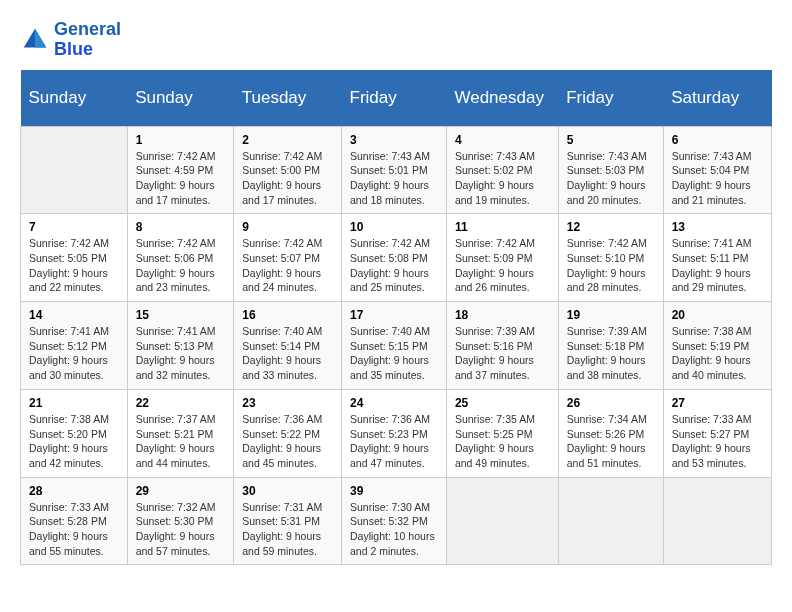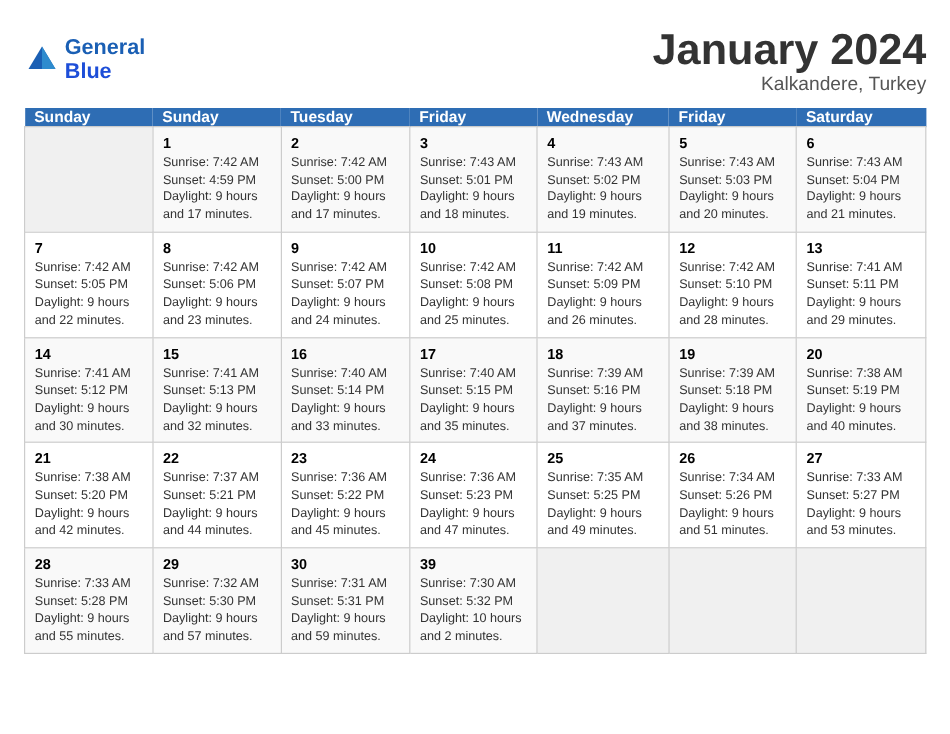--- a/index.html
+++ b/index.html
@@ -6,21 +6,21 @@
     body {
       font-family: Arial, sans-serif;
       background: #fff;
       width: 792px;
       min-height: 612px;
       padding: 20px;
     }
     .header-section {
       display: flex;
       justify-content: space-between;
-      align-items: center;
+      align-items: flex-start;
       margin-bottom: 10px;
     }
     .logo {
       display: flex;
       align-items: center;
       gap: 4px;
     }
     .logo-text {
       font-size: 18px;
       font-weight: bold;
@@ -47,24 +47,24 @@
       color: #555;
     }
     table {
       width: 100%;
       border-collapse: collapse;
       font-size: 11px;
     }
     thead tr th {
       background-color: #2e6db4;
       color: white;
-      padding: 0 8px;
+      padding: 18px 8px;
       text-align: left;
-      font-size: 13px;
-      font-weight: bold;
+      font-size: 17px;
+      font-weight: normal;
     }
     tbody tr td {
       border: 1px solid #ccc;
       padding: 6px 8px;
       vertical-align: top;
       width: 113px;
     }
     tbody tr:nth-child(odd) td {
       background-color: #f9f9f9;
     }
@@ -93,24 +93,20 @@
   <div class="logo">
     <svg class="logo-icon" viewBox="0 0 40 40">
       <polygon points="20,5 35,30 5,30" fill="#1a5fb4"></polygon>
       <polygon points="20,5 35,30 20,30" fill="#2e8bce"></polygon>
     </svg>
     <div class="logo-text">
       <div><span>General</span></div>
       <div><span style="color:#1d4ed8">Blue</span></div>
     </div>
   </div>
-  <div class="title-section">
-    <div class="main-title">January 2024</div>
-    <div class="subtitle">Kalkandere, Turkey</div>
-  </div>
 </div>
 
 <table>
   <thead>
     <tr>
     <th>Sunday</th>
         <th>Sunday</th>
         <th>Tuesday</th>
         <th>Friday</th>
         <th>Wednesday</th>

